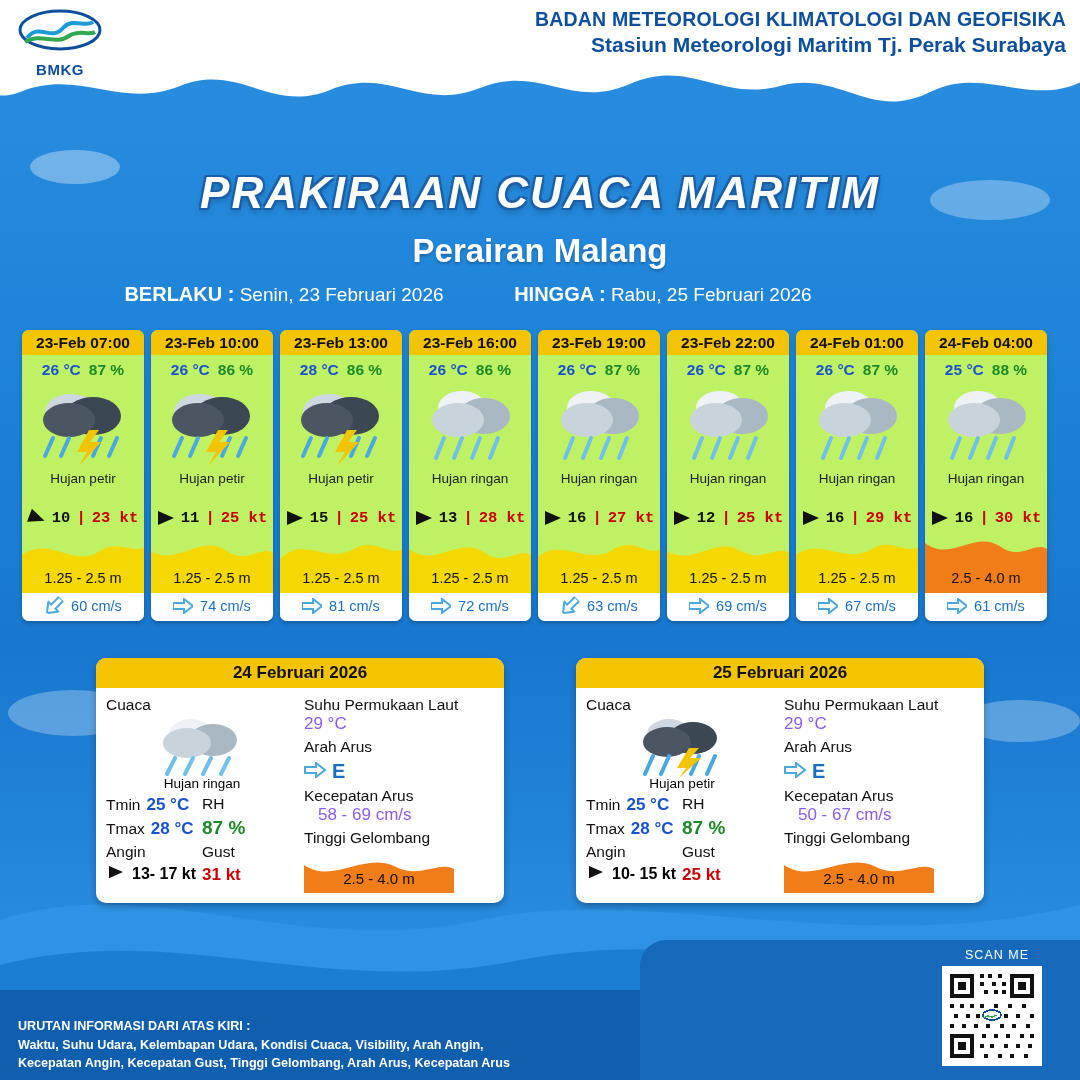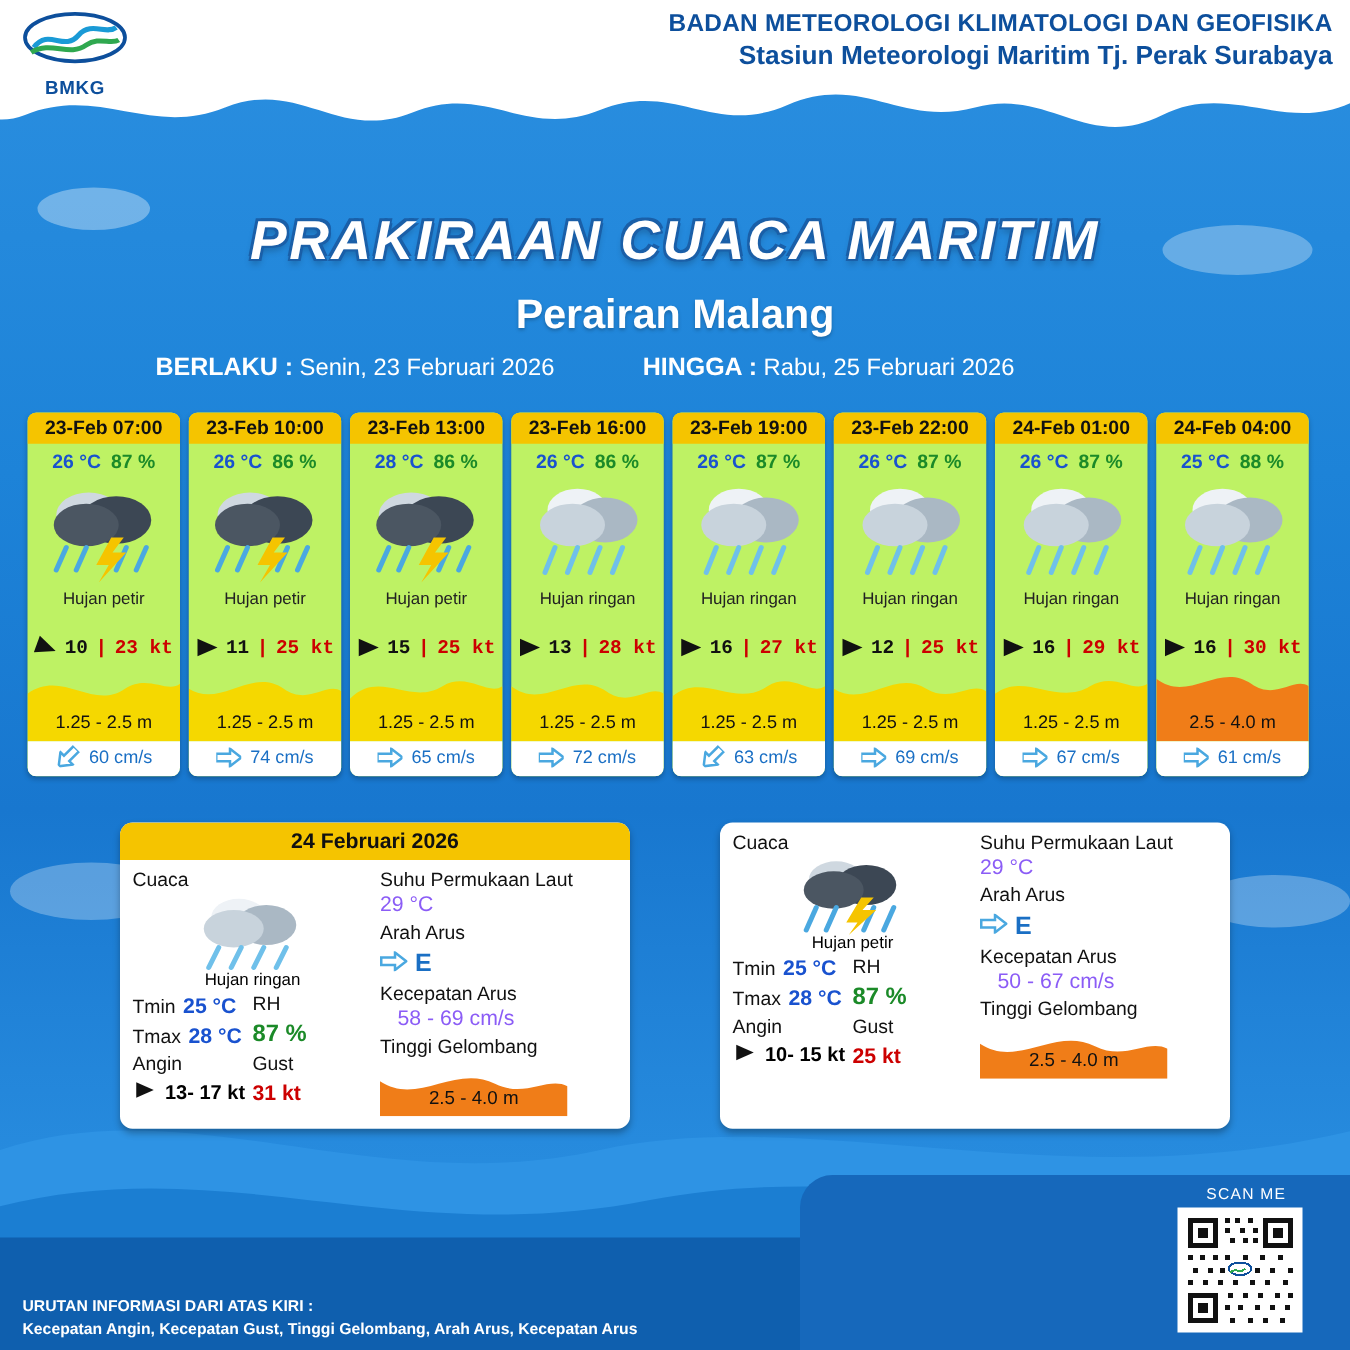--- a/index.html
+++ b/index.html
@@ -252,21 +252,21 @@
     <div class="wave-band">
       <svg class="fill" viewBox="0 0 122 64" preserveAspectRatio="none">
           <path d="M0,30 C24,6 48,36 74,20 C94,8 110,28 122,20 L122,64 L0,64 Z" fill="#f5d800"></path>
         </svg>
       <div class="txt">1.25 - 2.5 m</div>
     </div>
     <div class="cur">
       <svg width="20" height="16" viewBox="0 0 20 16">
           <path d="M0,5 L11,5 L11,1 L20,8 L11,15 L11,11 L0,11 Z" fill="none" stroke="#4aa8e0" stroke-width="2"></path>
         </svg>
-      <span>65 cm/s</span>
+      <span>81 cm/s</span>
     </div>
   </div>
 
   <div class="card">
     <div class="time">23-Feb 16:00</div>
     <div class="tr">
       <span class="temp">26 °C</span>
       <span class="rh">86 %</span>
     </div>
     <div class="icon">
@@ -551,20 +551,21 @@
           <svg viewBox="0 0 150 42" preserveAspectRatio="none" style="width:150px;height:42px">
               <path d="M0,14 C30,34 60,0 92,16 C116,28 134,10 150,18 L150,42 L0,42 Z" fill="#f07d18"></path>
             </svg>
           <div class="txt">2.5 - 4.0 m</div>
         </div>
       </div>
     </div>
   </div>
 
   <div class="dpanel">
+    <div class="dhead">25 Februari 2026</div>
     <div class="dbody">
       <div class="dleft">
         <div class="lbl">Cuaca</div>
         <div class="icon">
           <svg width="110" height="64" viewBox="0 0 110 64">
             <ellipse cx="42" cy="20" rx="22" ry="15" fill="#cfd8e0"></ellipse>
             <ellipse cx="66" cy="24" rx="24" ry="16" fill="#3c4754"></ellipse>
             <ellipse cx="40" cy="28" rx="24" ry="15" fill="#4b5662"></ellipse>
             <g stroke="#4aa8e0" stroke-width="4" stroke-linecap="round">
               <line x1="26" y1="42" x2="18" y2="60"></line>
@@ -634,20 +635,21 @@
           <div class="txt">2.5 - 4.0 m</div>
         </div>
       </div>
     </div>
   </div>
 
 </div>
 
 <div class="legend">
   <div class="t">URUTAN INFORMASI DARI ATAS KIRI :</div>
+  <div class="t">Waktu, Suhu Udara, Kelembapan Udara, Kondisi Cuaca, Visibility, Arah Angin,</div>
   <div class="t">Kecepatan Angin, Kecepatan Gust, Tinggi Gelombang, Arah Arus, Kecepatan Arus</div>
 </div>
 
 <div class="scan">
   <div class="smlbl">SCAN ME</div>
   <div class="qr">
     <svg width="92" height="92" viewBox="0 0 92 92" shape-rendering="crispEdges">
       <rect width="92" height="92" fill="#fff"></rect>
       <g fill="#111">
         <rect x="4" y="4" width="24" height="24"></rect>

